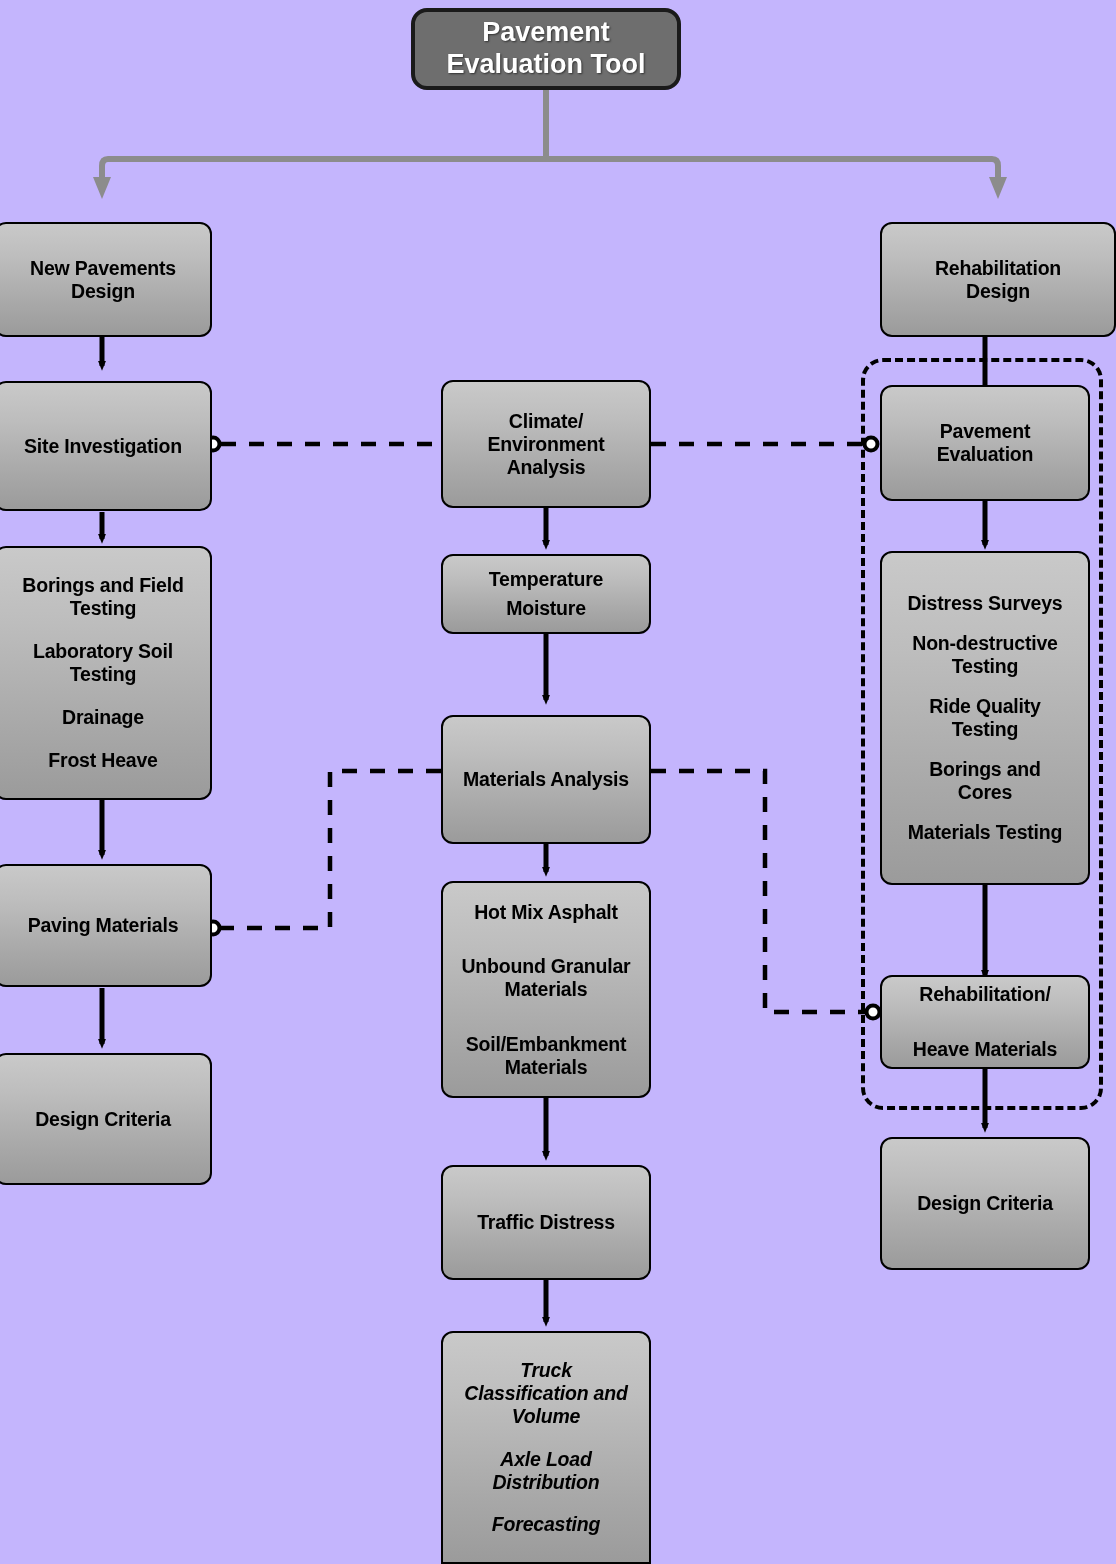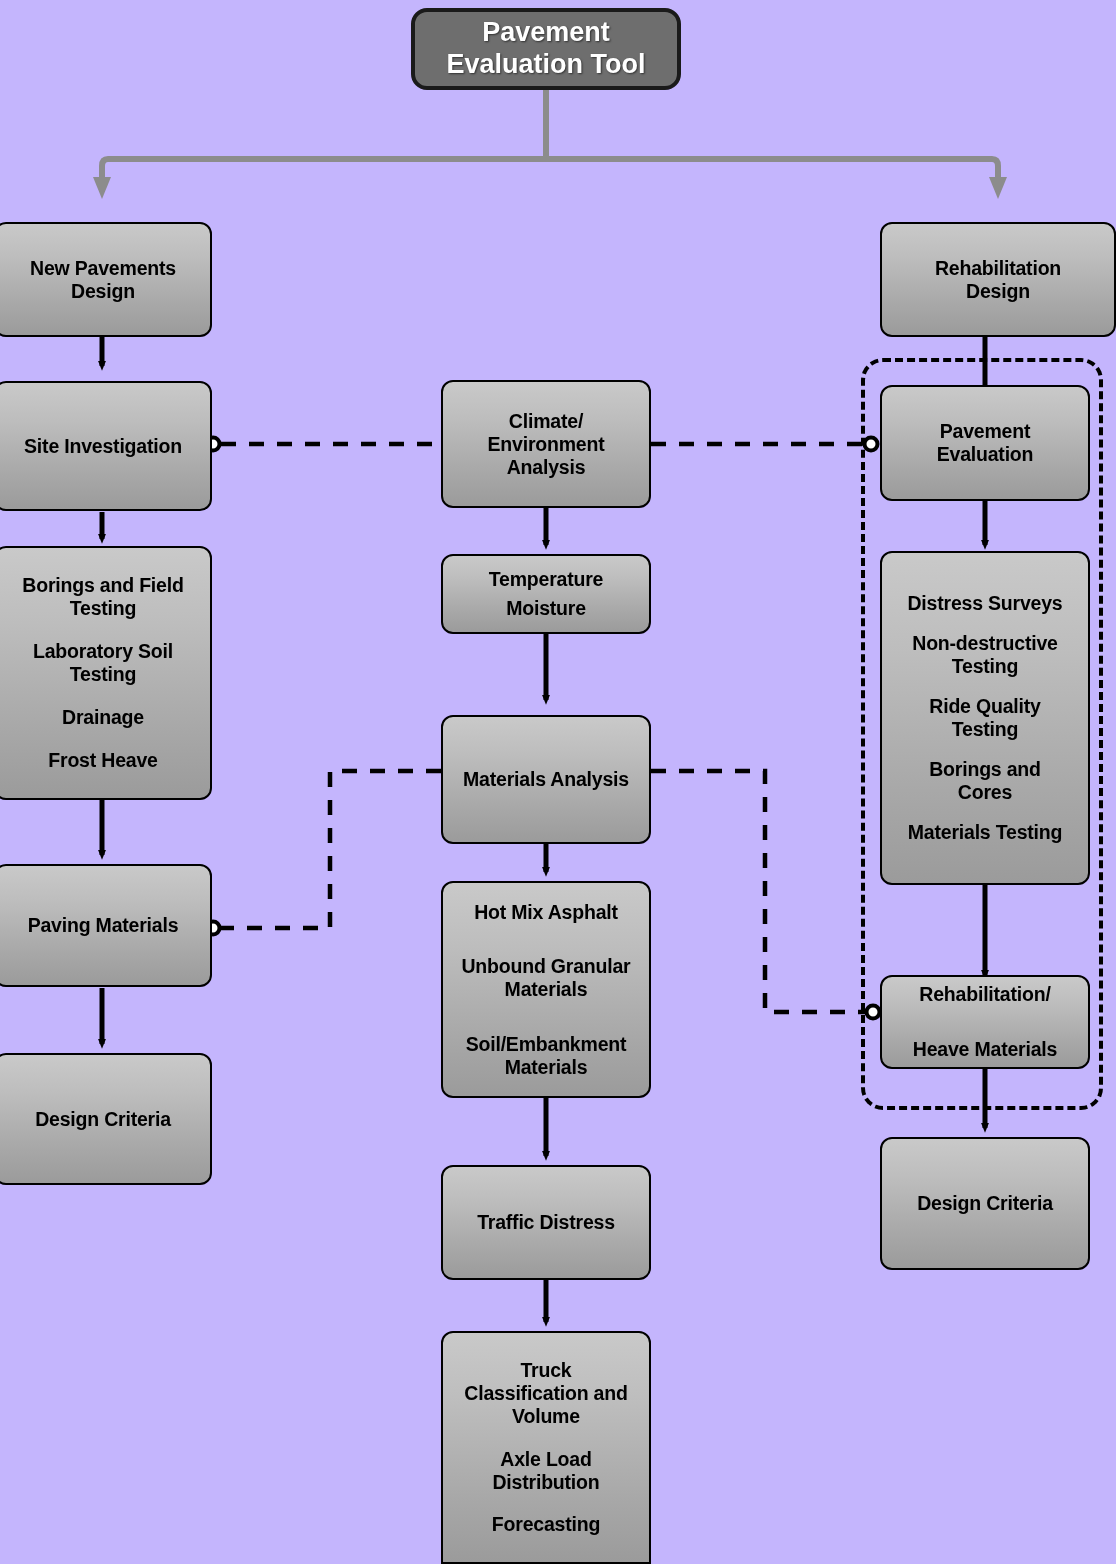--- a/index.html
+++ b/index.html
@@ -210,21 +210,21 @@
     <div>
       <span class="line">Soil/Embankment</span>
       <span class="line">Materials</span>
     </div>
   </div>
 
   <div class="node" style="left:441px; top:1165px; width:210px; height:115px;">
     <span class="line">Traffic Distress</span>
   </div>
 
-  <div class="node multi" style="left:441px; top:1331px; width:210px; height:233px; padding:6px 4px; border-bottom-left-radius:0; border-bottom-right-radius:0;">
+  <div class="node multi" style="left:441px; top:1331px; width:210px; height:233px; padding:6px 4px; border-bottom-left-radius:0; border-bottom-right-radius:0;font-style:italic;">
     <div>
       <span class="line">Truck</span>
       <span class="line">Classification and</span>
       <span class="line">Volume</span>
     </div>
     <div>
       <span class="line">Axle Load</span>
       <span class="line">Distribution</span>
     </div>
     <div>

